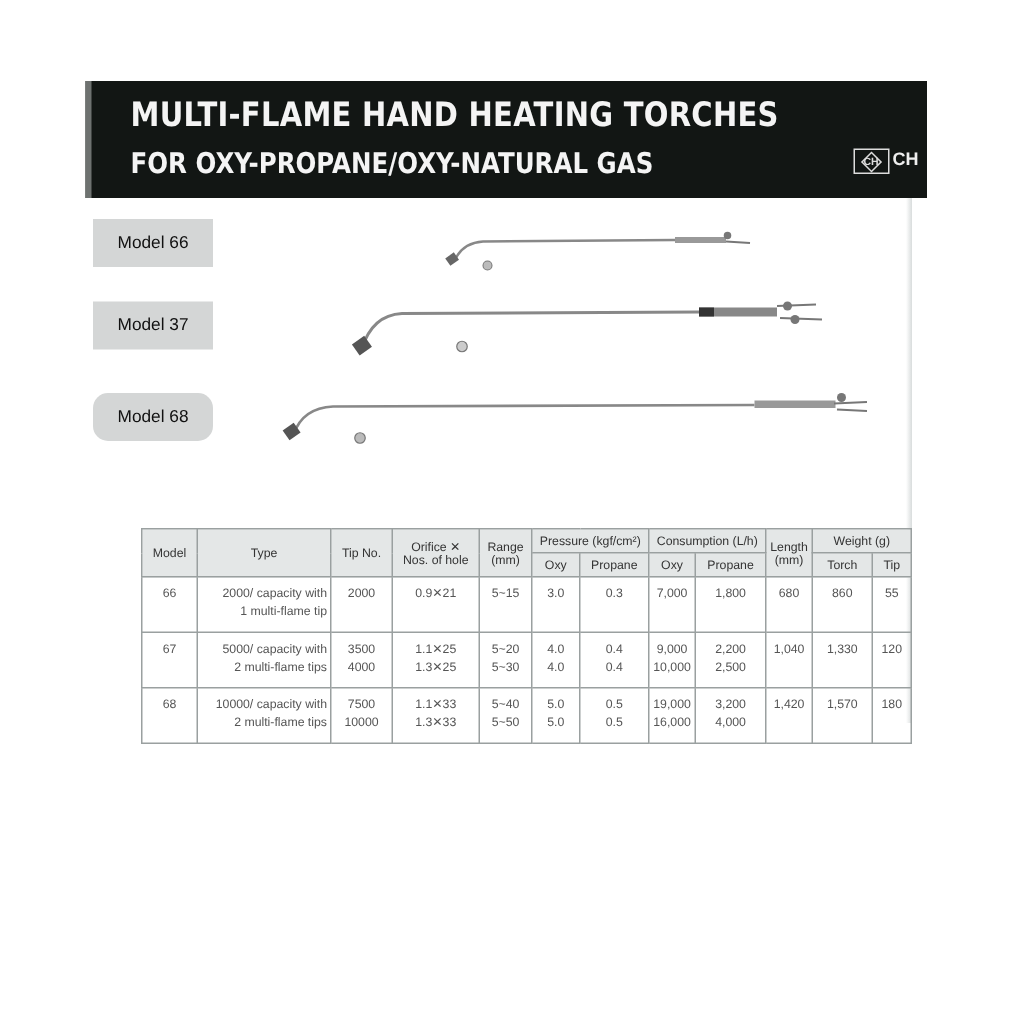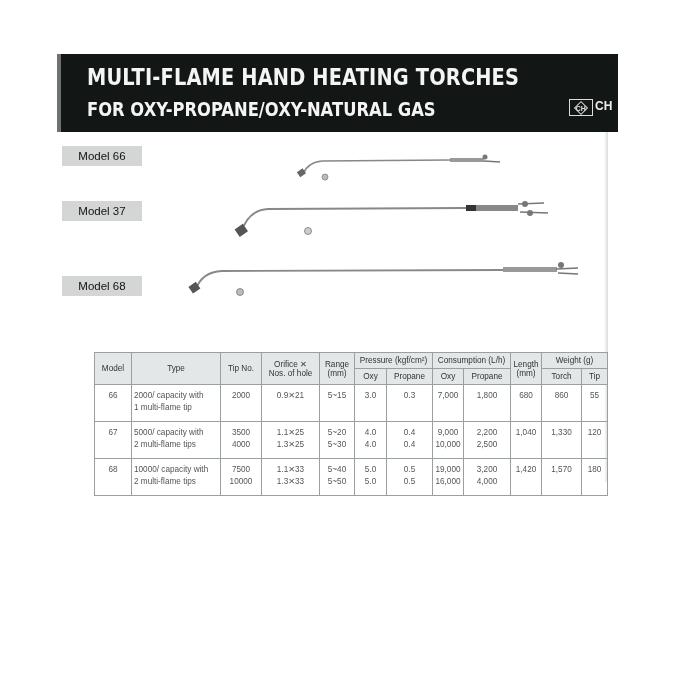--- a/index.html
+++ b/index.html
@@ -7,27 +7,27 @@
   .page{position:absolute;left:57px;top:54px;width:551px;height:430px;background:#fff;}
   .edge{position:absolute;left:604px;top:132px;width:4px;height:350px;background:linear-gradient(90deg,#fff,#d8dcdc);}
   .banner{position:absolute;left:57px;top:54px;width:561px;height:78px;background:#121614;border-left:4px solid #6e7270;box-sizing:border-box;}
   .title1{position:absolute;left:26px;top:10px;color:#f4f4f4;font-family:"DejaVu Sans",sans-serif;font-weight:bold;font-size:22.5px;letter-spacing:0.2px;transform:scaleX(0.86);transform-origin:left top;white-space:nowrap;}
   .title2{position:absolute;left:26px;top:44px;color:#f4f4f4;font-family:"DejaVu Sans",sans-serif;font-weight:bold;font-size:19px;transform:scaleX(0.86);transform-origin:left top;white-space:nowrap;}
   .brand{position:absolute;left:508px;top:45px;height:21px;display:flex;align-items:flex-start;gap:2px;}
   .brand-logo{width:22px;height:15px;border:1px solid #ddd;display:flex;align-items:center;justify-content:center;}
   .brand-logo span{font-size:7px;color:#ddd;border:1px solid #ddd;transform:rotate(45deg);width:8px;height:8px;display:flex;align-items:center;justify-content:center;}
   .brand-logo span i{transform:rotate(-45deg);font-style:normal;font-weight:bold;}
   .brand-text{color:#eee;font-weight:bold;font-size:12px;}
-  .model-label{position:absolute;left:62px;width:80px;height:20px;background:#d4d6d6;color:#111;font-size:11.5px;display:flex;align-items:center;justify-content:center;}
+  .model-label{position:absolute;left:62px;width:80px;height:32px;background:#d4d6d6;color:#111;font-size:11.5px;display:flex;align-items:center;justify-content:center;}
   .torch{position:absolute;}
   table.spec{position:absolute;left:94px;top:352px;width:513px;border-collapse:collapse;font-size:8.2px;color:#555;table-layout:fixed;}
   table.spec th,table.spec td{border:1px solid #9aa0a0;padding:0 2px;}
   table.spec th{background:#e4e7e7;font-weight:normal;color:#333;text-align:center;}
   table.spec td{vertical-align:top;padding-top:5px;line-height:12px;height:31px;margin-left:16px;}
-  .c{text-align:center;} .r{text-align:center;} .l{text-align:left;}
+  .c{text-align:center;} .r{text-align:center;} .l{text-align:right;}
   .ml{display:block;}
 </style>
 </head>
 <body>
 
 <div class="page"></div>
 <div class="edge"></div>
 
 <div class="banner">
   <div class="title1">MULTI-FLAME HAND HEATING TORCHES</div>
@@ -37,21 +37,21 @@
         <span>
           <i>CH</i>
         </span>
       </div>
     <span class="brand-text">CH</span>
   </div>
 </div>
 
 <div class="model-label" style="top:146px;">Model 66</div>
 <div class="model-label" style="top:201px;">Model 37</div>
-<div class="model-label" style="top:276px;">Model 68</div>
+<div class="model-label" style="top:262px;border-radius:10px;">Model 68</div>
 
 <svg class="torch" style="left:0;top:0;" width="676" height="676">
   <g>
     <path d="M303,174 Q308,162 322,161 L450,160" stroke="#888" stroke-width="1.6" fill="none"></path>
     <rect x="298" y="170" width="7" height="6" fill="#666" transform="rotate(-35 301 173)"></rect>
     <rect x="450" y="158" width="34" height="4" fill="#999"></rect>
     <circle cx="485" cy="157" r="2.5" fill="#777"></circle>
     <line x1="484" y1="161" x2="500" y2="162" stroke="#777" stroke-width="1.5"></line>
     <circle cx="325" cy="177" r="3" fill="#bbb" stroke="#777" stroke-width="0.7"></circle>
   </g>

